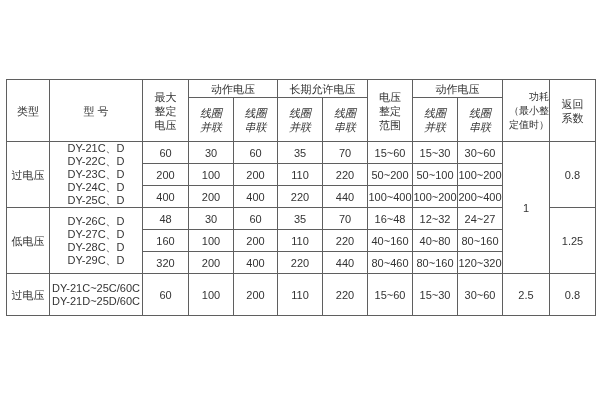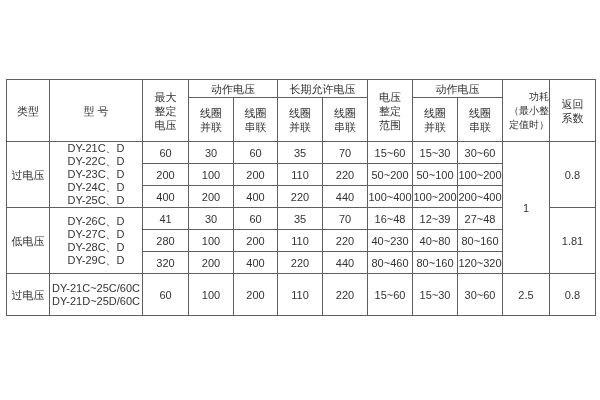--- a/index.html
+++ b/index.html
@@ -31,21 +31,21 @@
     text-align: center;
     vertical-align: middle;
     padding: 0;
     font-weight: normal;
     font-size: 11px;
     line-height: 14px;
     overflow: hidden;
     white-space: nowrap;
   }
   tr.hr1 { height: 18px; }
-  tr.hr2 { height: 44px; }
+  tr.hr2 { height: 44px; font-style: italic; }
   tr.dr  { height: 22px; }
   tr.lr  { height: 42px; }
   td.model-cell div { line-height: 13px; font-size: 11px; }
   td.hdr div { line-height: 14px; }
   td.range { font-size: 10px; }
   td.power-hdr div { line-height: 14px; font-size: 10px; text-align: right; }
 </style>
 </head>
 <body>
 
@@ -163,37 +163,37 @@
     </tr>
 
     <tr class="dr">
       <td rowspan="3">低电压</td>
       <td rowspan="3" class="model-cell">
         <div>DY-26C、D</div>
         <div>DY-27C、D</div>
         <div>DY-28C、D</div>
         <div>DY-29C、D</div>
       </td>
-      <td>41</td>
+      <td>48</td>
       <td>30</td>
       <td>60</td>
       <td>35</td>
       <td>70</td>
       <td class="range">16~48</td>
-      <td class="range">12~39</td>
-      <td class="range">27~48</td>
-      <td rowspan="3">1.81</td>
-    </tr>
-    <tr class="dr">
-      <td>280</td>
+      <td class="range">12~32</td>
+      <td class="range">24~27</td>
+      <td rowspan="3">1.25</td>
+    </tr>
+    <tr class="dr">
+      <td>160</td>
       <td>100</td>
       <td>200</td>
       <td>110</td>
       <td>220</td>
-      <td class="range">40~230</td>
+      <td class="range">40~160</td>
       <td class="range">40~80</td>
       <td class="range">80~160</td>
     </tr>
     <tr class="dr">
       <td>320</td>
       <td>200</td>
       <td>400</td>
       <td>220</td>
       <td>440</td>
       <td class="range">80~460</td>

